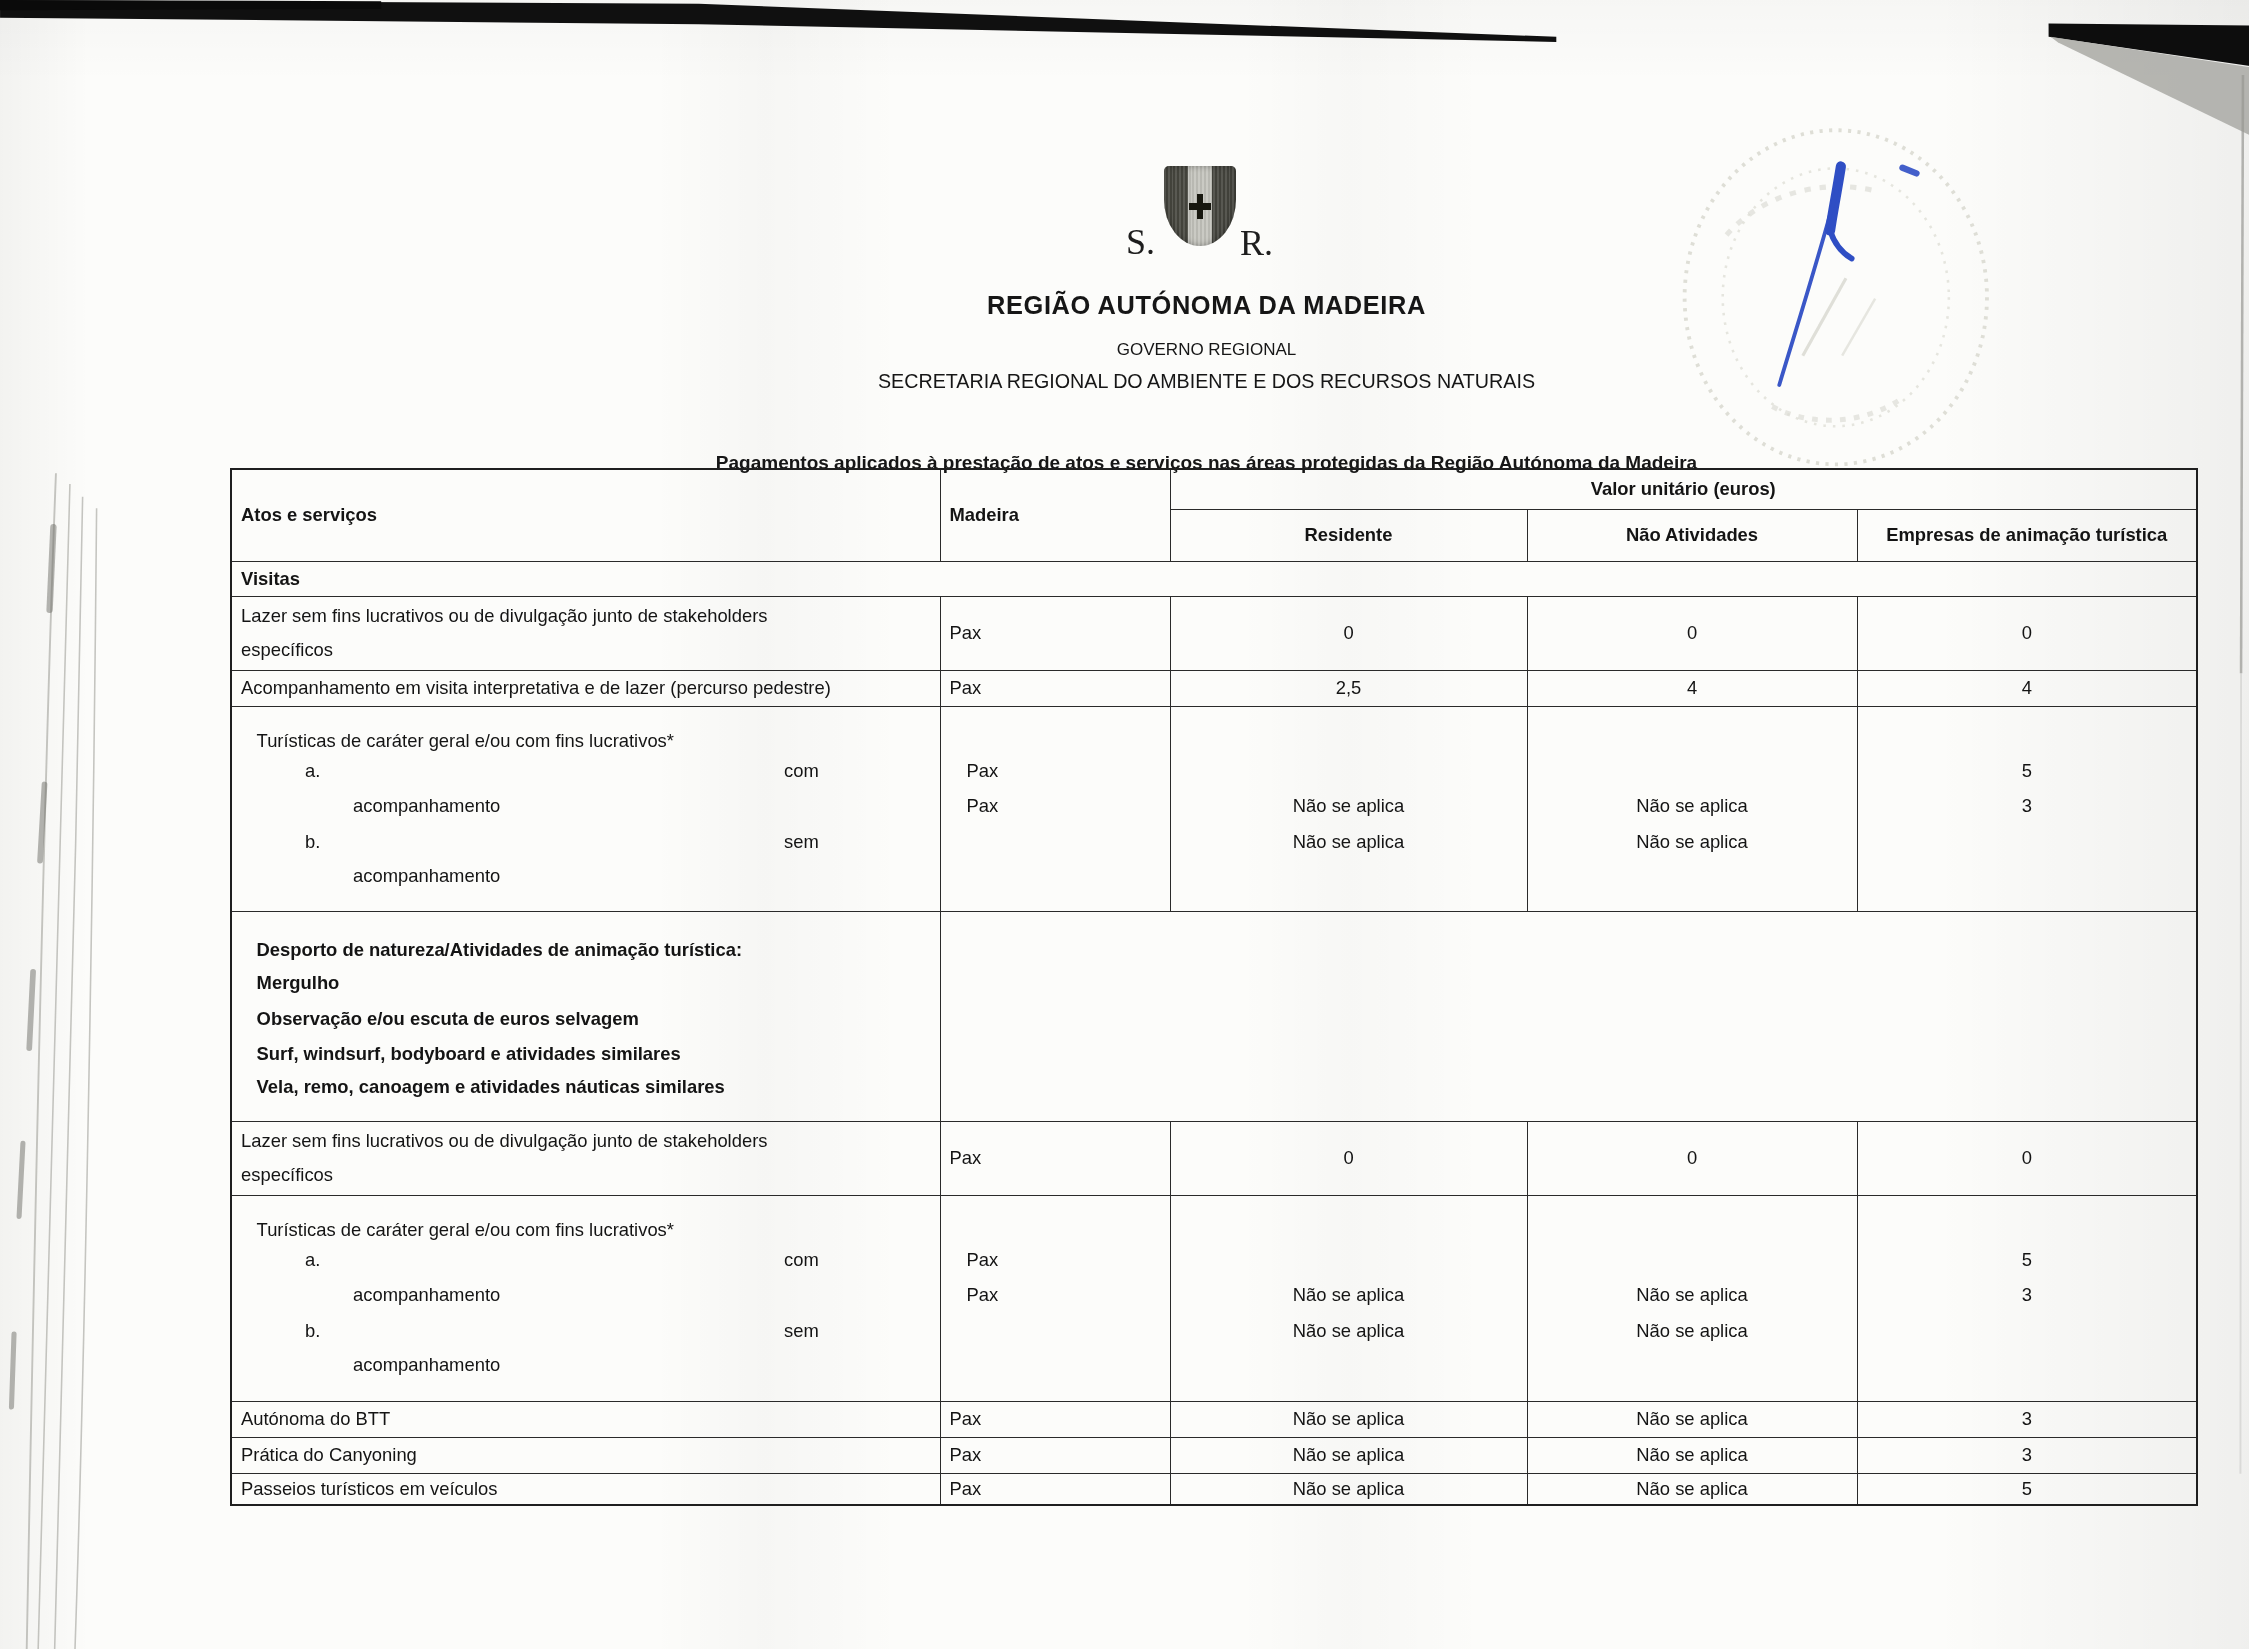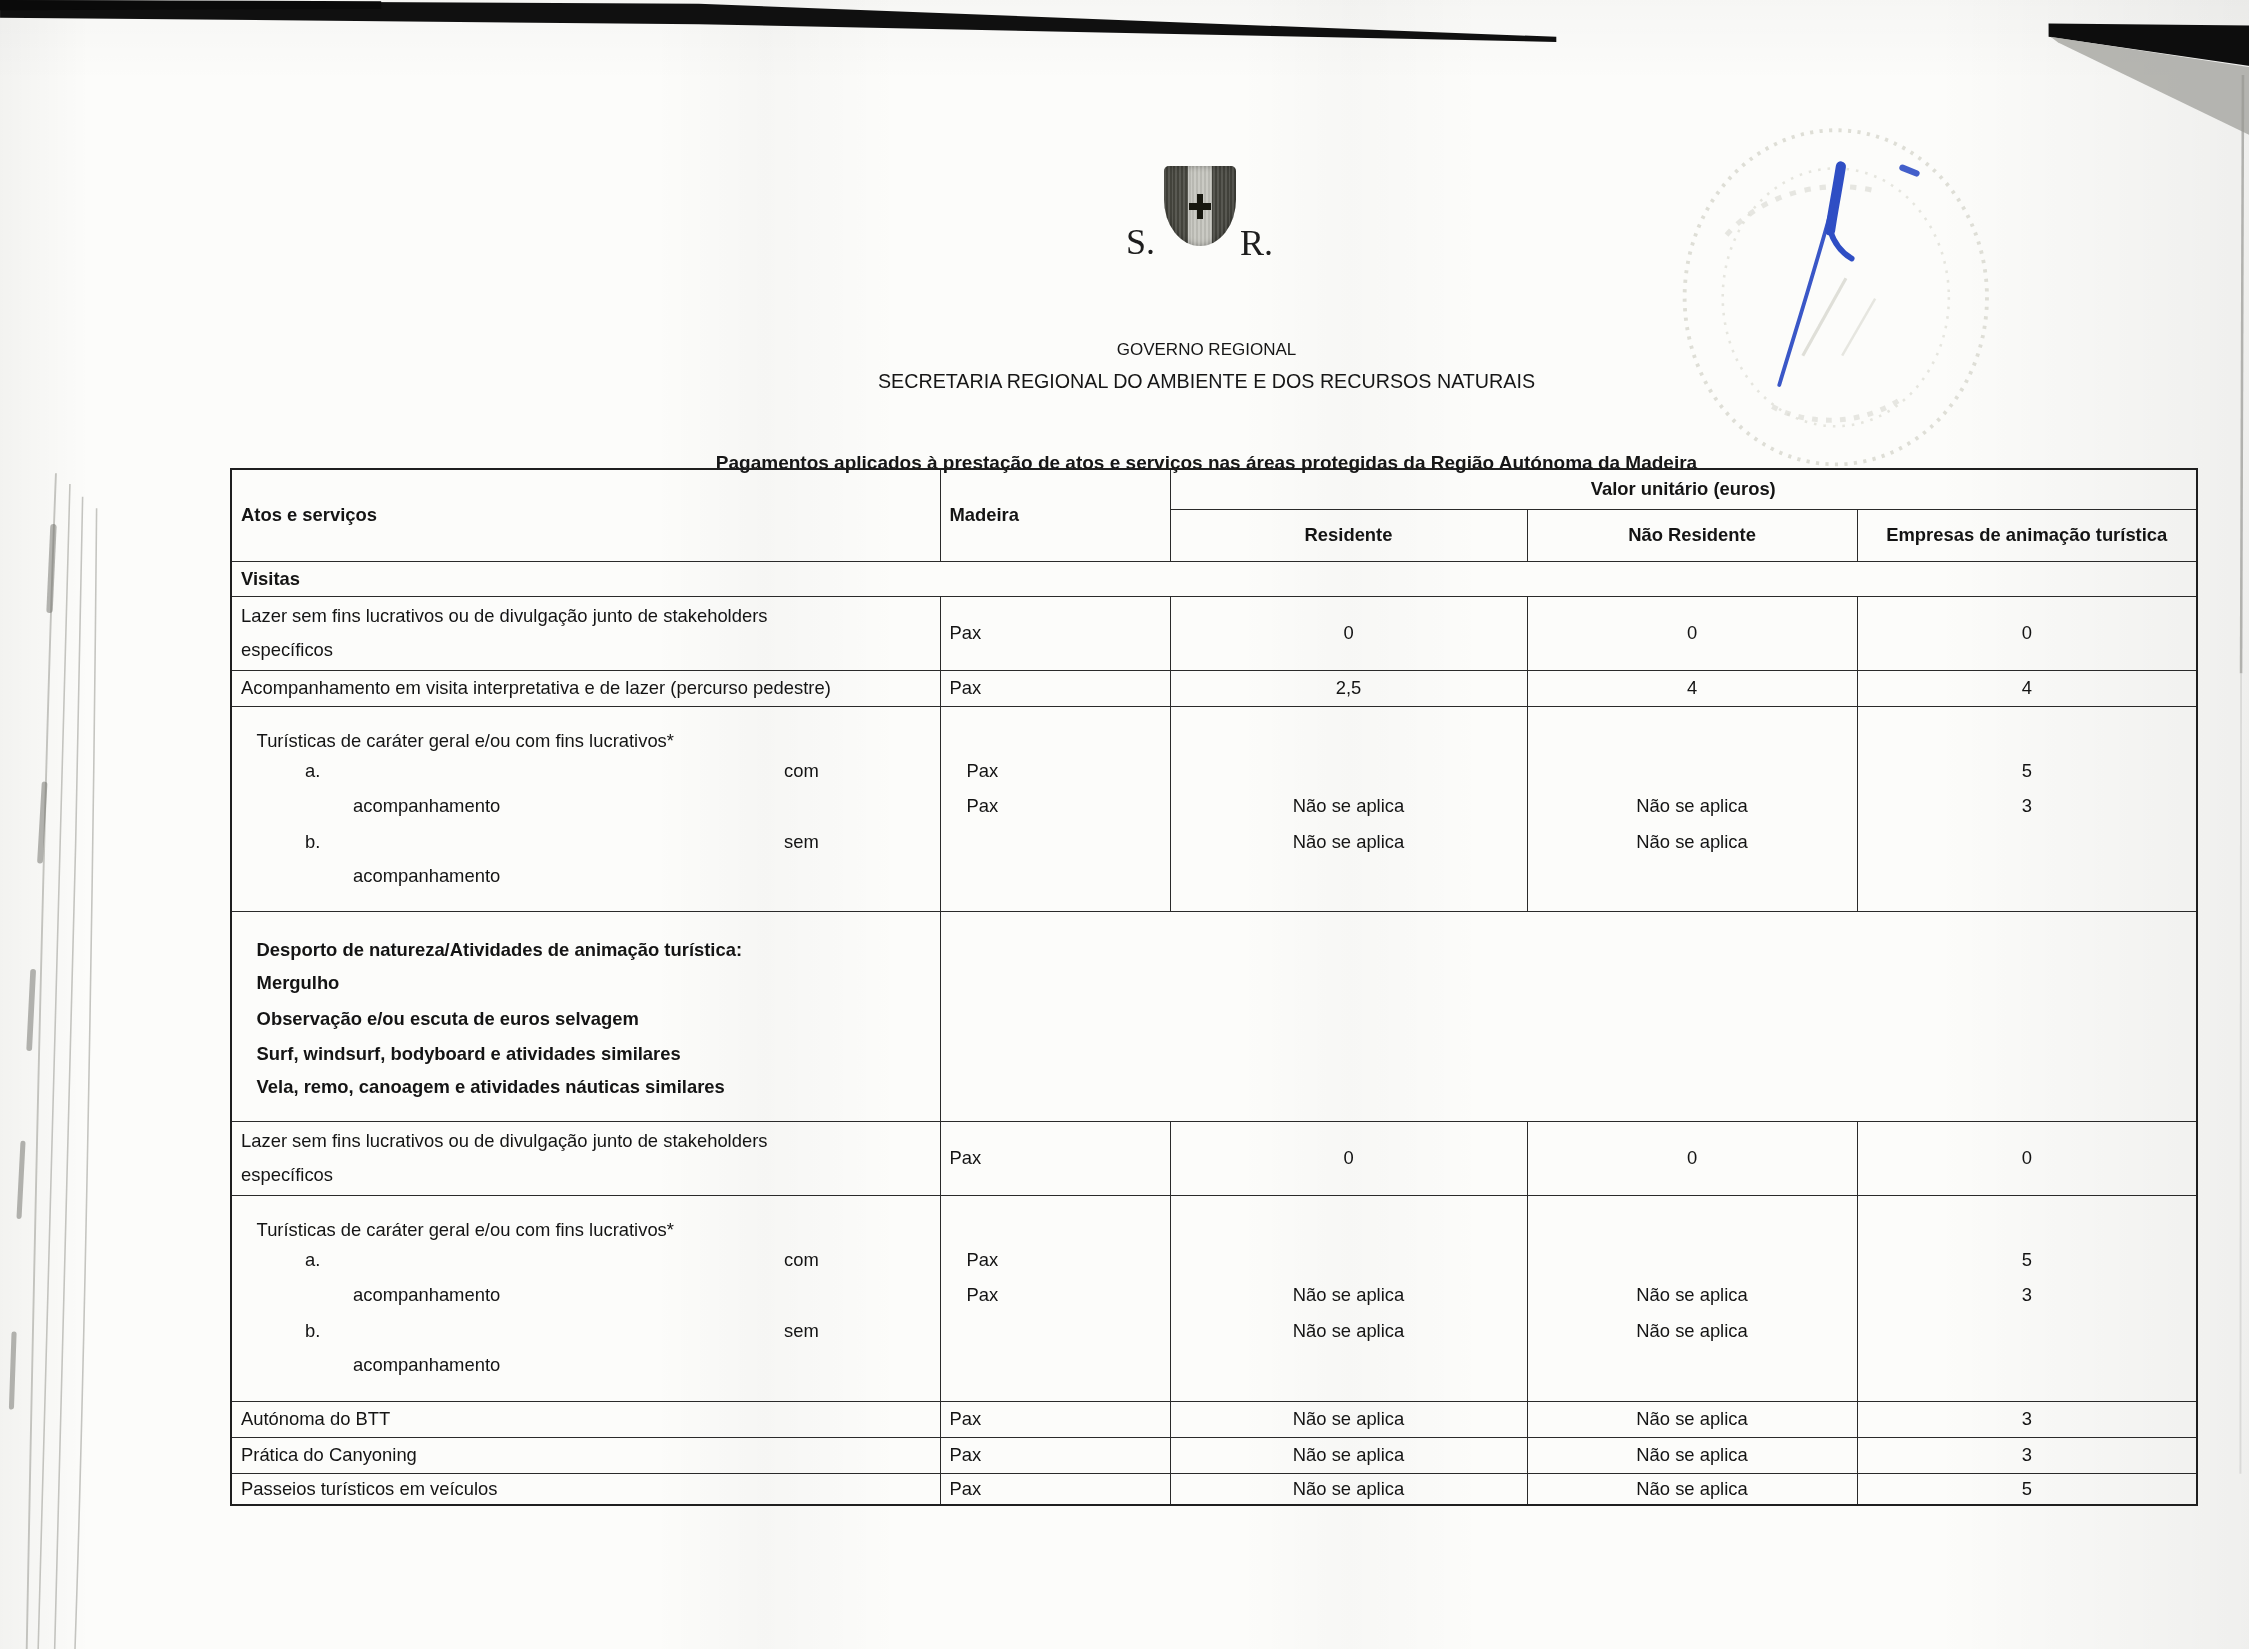--- a/index.html
+++ b/index.html
@@ -94,20 +94,21 @@
   <span class="logo-letter logo-s">S.</span>
   <div class="shield">
     <div class="shield-texture"></div>
     <div class="shield-cross">
       <div class="bar-v"></div>
         <div class="bar-h"></div>
     </div>
   </div>
   <span class="logo-letter logo-r">R.</span>
 
+  <div class="h-center doc-title">REGIÃO AUTÓNOMA DA MADEIRA</div>
   <div class="h-center doc-gov">GOVERNO REGIONAL</div>
   <div class="h-center doc-secretaria">SECRETARIA REGIONAL DO AMBIENTE E DOS RECURSOS NATURAIS</div>
   <div class="h-center doc-caption">Pagamentos aplicados à prestação de atos e serviços nas áreas protegidas da Região Autónoma da Madeira</div>
 
   <table class="fees">
     <colgroup>
       <col style="width:709px">
         <col style="width:230px">
         <col style="width:357px">
         <col style="width:330px">
@@ -115,21 +116,21 @@
     </colgroup>
 
     <tbody>
         <tr style="height:40px">
       <td rowspan="2" class="bold">Atos e serviços</td>
       <td rowspan="2" class="bold">Madeira</td>
       <td colspan="3" class="bold ctr">Valor unitário (euros)</td>
     </tr>
     <tr style="height:52px">
       <td class="bold ctr">Residente</td>
-      <td class="bold ctr">Não Residente</td>
+      <td class="bold ctr">Não Atividades</td>
       <td class="bold ctr hdr2">Empresas de animação turística</td>
     </tr>
 
     <tr style="height:35px">
       <td colspan="5" class="bold">Visitas</td>
     </tr>
 
     <tr style="height:69px">
       <td class="two-line">
         <div>Lazer sem fins lucrativos ou de divulgação junto de stakeholders</div>

